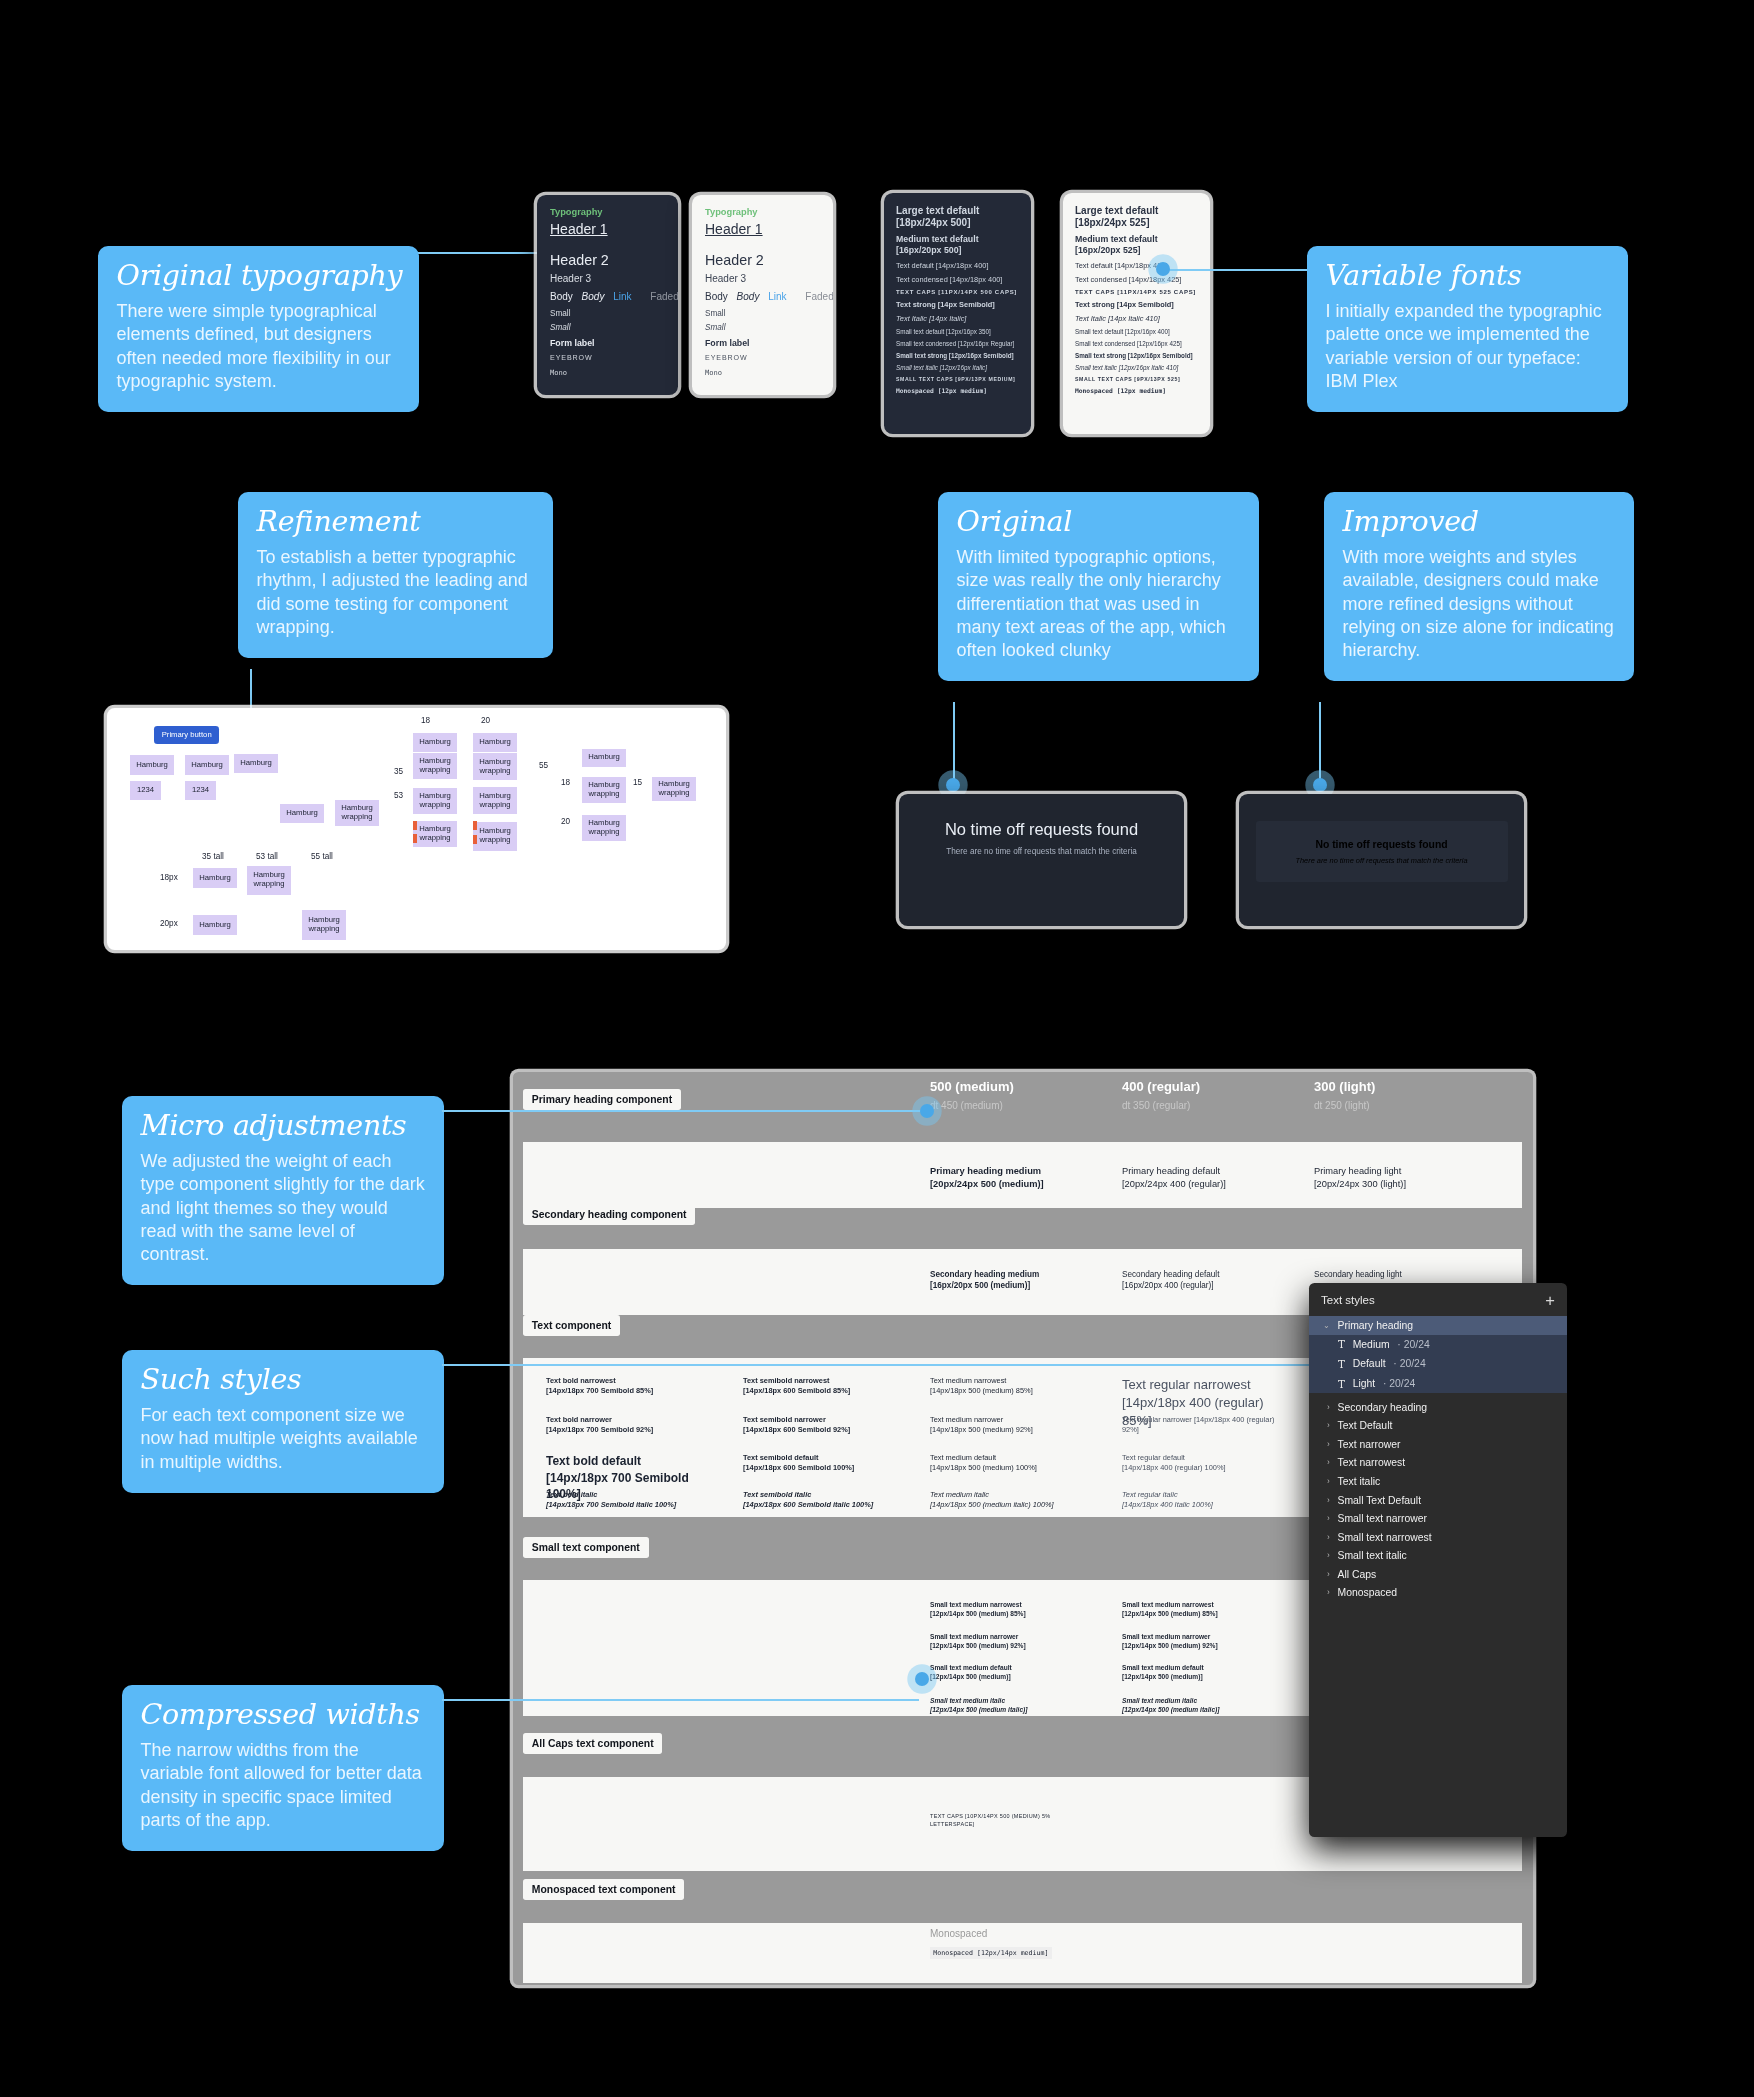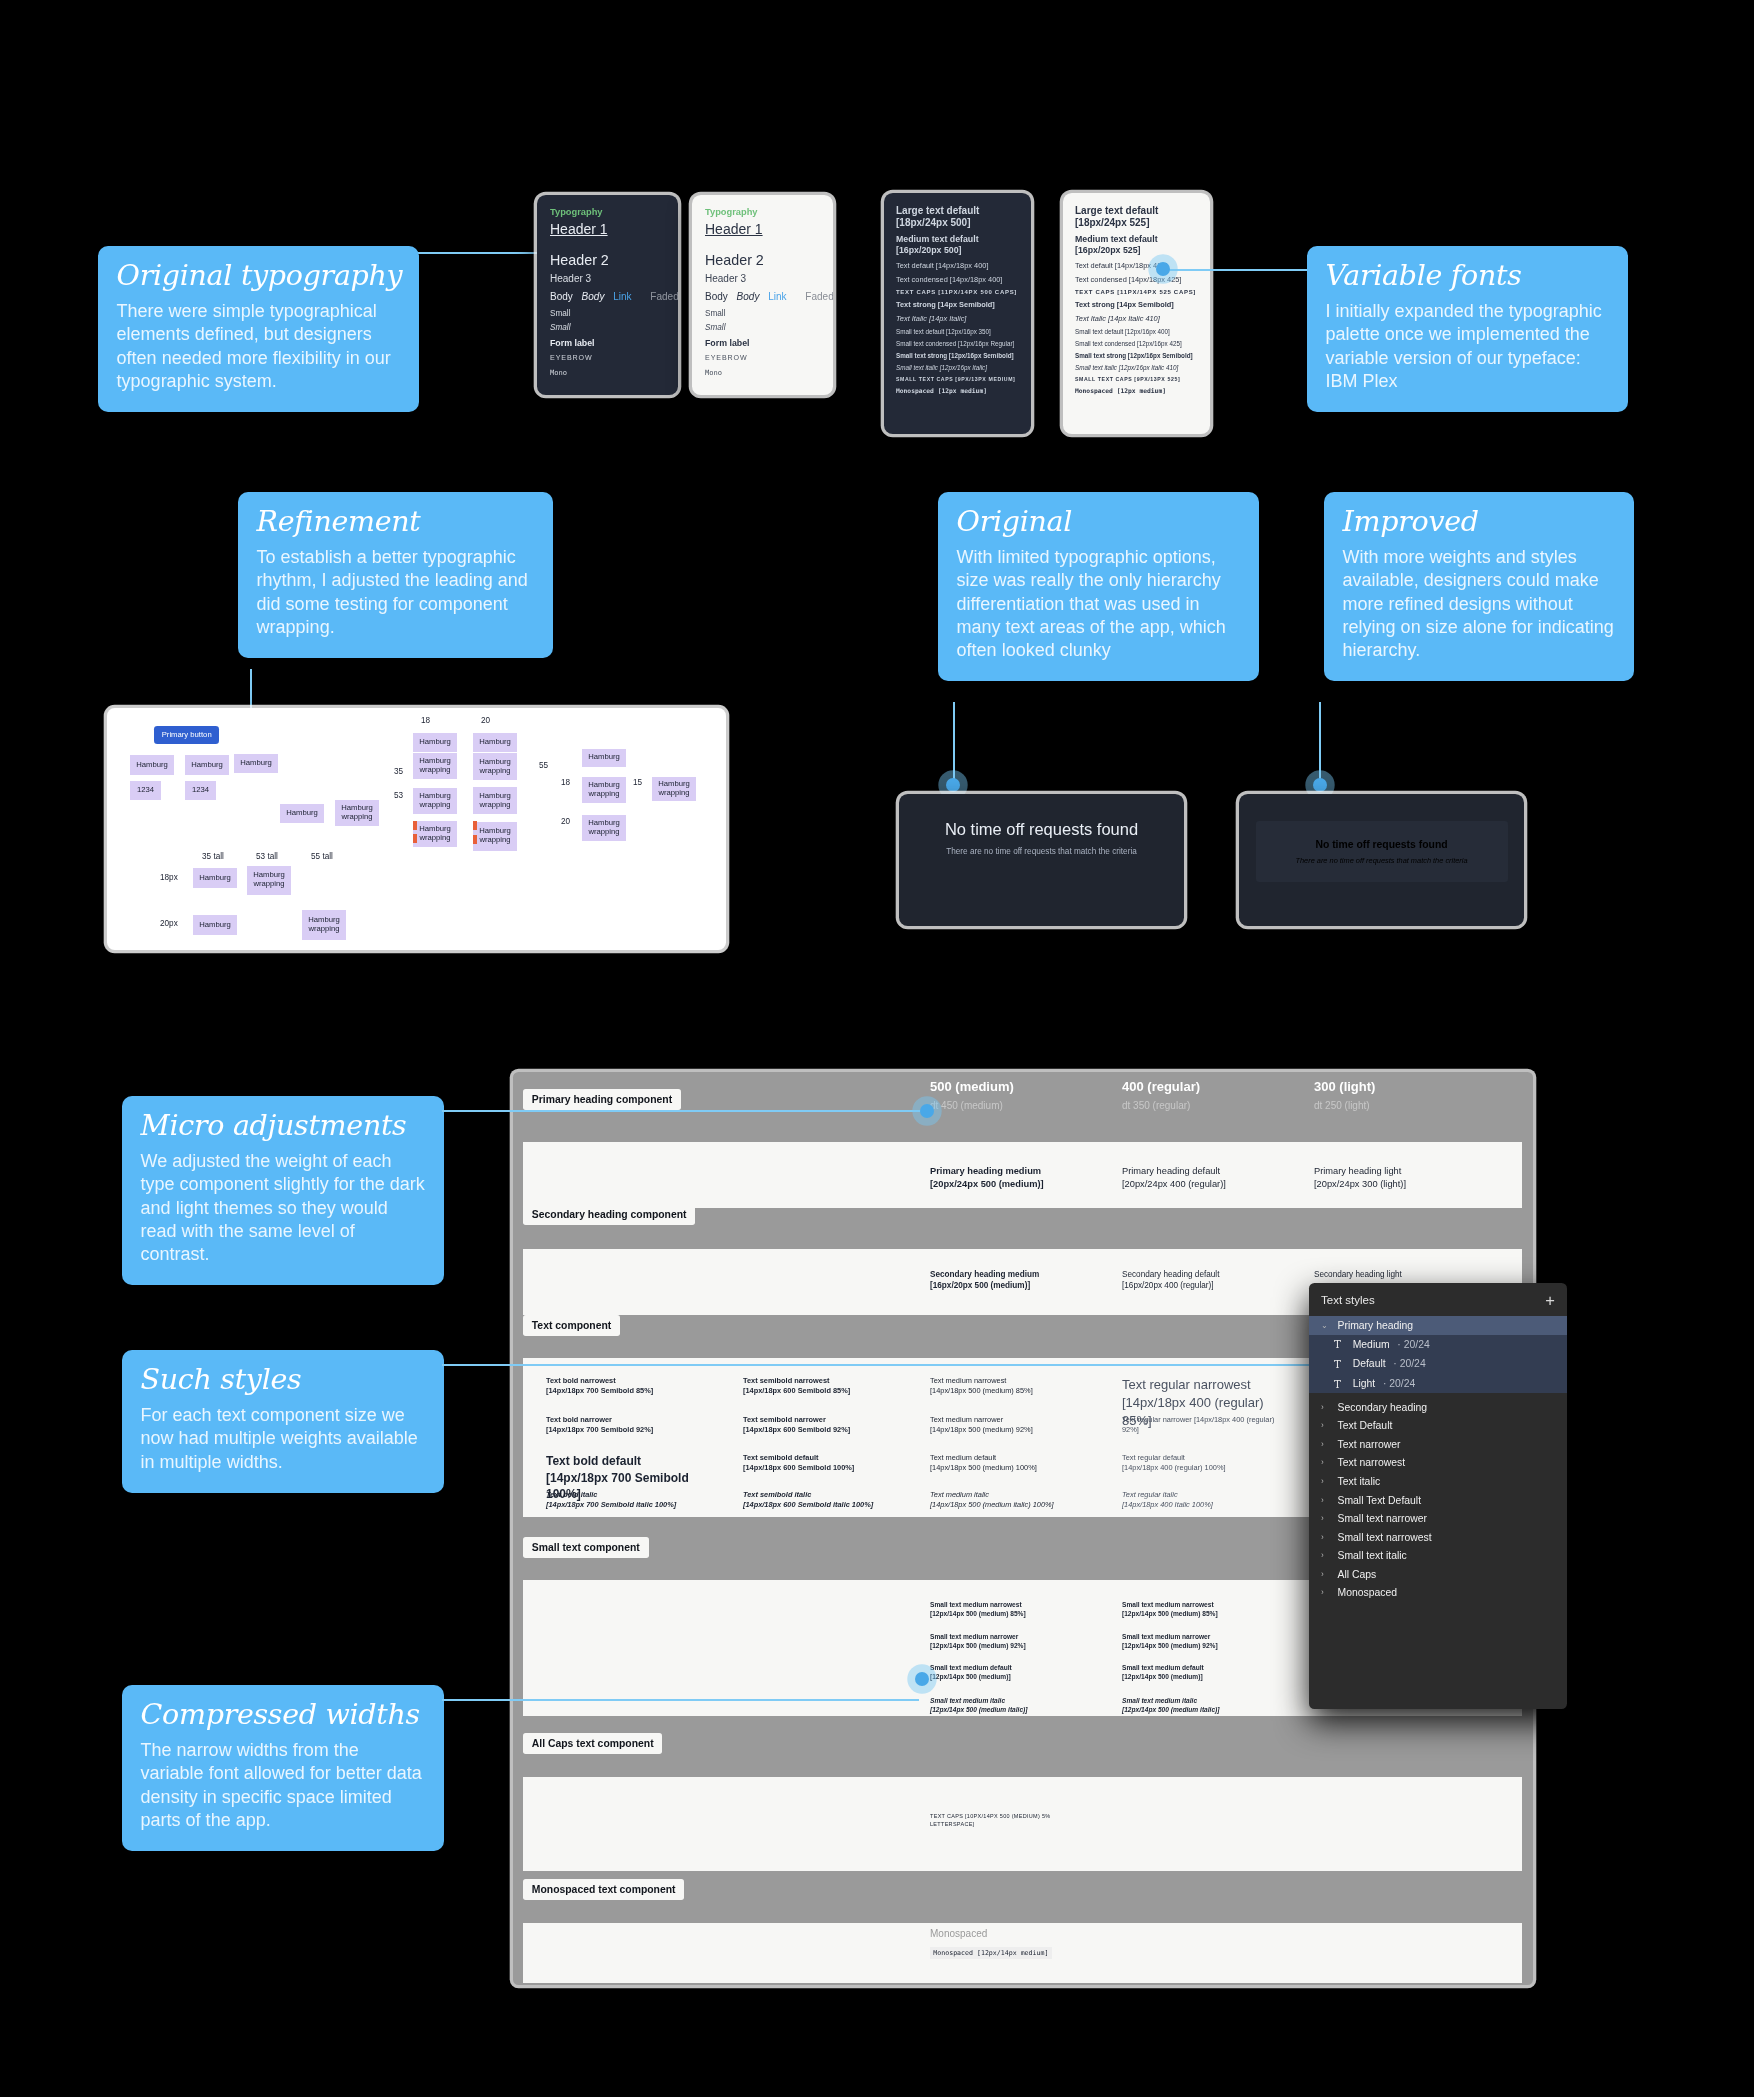--- a/index.html
+++ b/index.html
@@ -466,21 +466,21 @@
   <div class="hline" style="left:442px; top:1364px; width:888px;"></div>
   <div class="dot" style="left:1323px; top:1358px; width:14.3px; height:14.3px;"></div>
 
   <div class="callout" style="left:122px; top:1685px; width:322px;">
     <h2>Compressed widths</h2>
     <p>The narrow widths from the variable font allowed for better data density in specific space limited parts of the app.</p>
   </div>
   <div class="hline" style="left:442px; top:1699px; width:477px;"></div>
   <div class="dot" style="left:915px; top:1672px; width:14.3px; height:14.3px;"></div>
 
-  <div class="styles" style="left:1309px; top:1283px; width:258px; height:426px;">
+  <div class="styles" style="left:1309px; top:1283px; width:258px; height:554px;text-align:right;">
     <div class="styles-head">
       <span class="title">Text styles</span>
       <span class="plus">+</span>
     </div>
 
     <div class="srow group-sel">
       <span class="caret">⌄</span>
       <span class="sname">Primary heading</span>
     </div>
     <div class="child-wrap">

